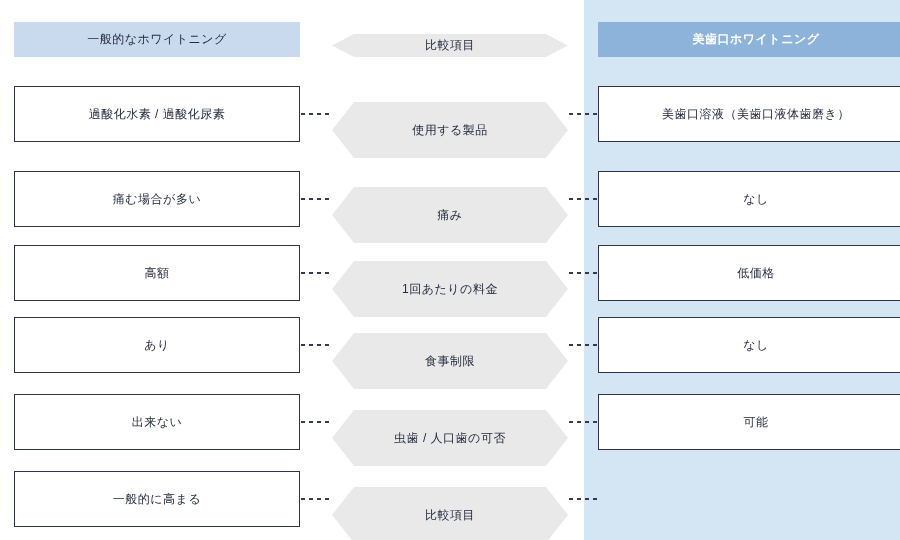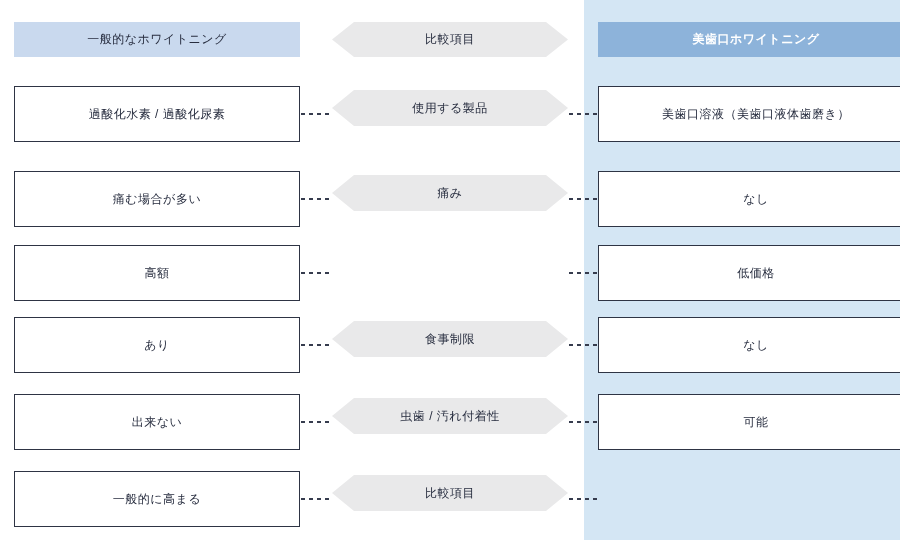--- a/index.html
+++ b/index.html
@@ -36,23 +36,24 @@
     color: var(--text);
     letter-spacing: 0.5px;
     white-space: nowrap;
   }
   .left-cell  { left: 14px;  width: 286px; top: 0; bottom: 0; }
   .right-cell { left: 598px; width: 316px; top: 0; bottom: 0; }
   .hex-cell {
     left: 332px; width: 236px;
     background: var(--hex-bg);
     clip-path: polygon(0 50%, 22px 0, calc(100% - 22px) 0, 100% 50%, calc(100% - 22px) 100%, 22px 100%);
+    margin-top: 12px;
   }
   .header-row .hex-cell { top: 0; bottom: 0; }
-  .data-row .hex-cell { top: 4px; height: 36px; }
+  .data-row .hex-cell { top: 4px; height: 56px; }
   .header-left  { background: var(--left-header-bg); }
   .header-right { background: var(--right-header-bg); color: #ffffff; font-weight: bold; }
   .value-box {
     background: #ffffff;
     border: 1.5px solid var(--box-border);
     box-sizing: border-box;
   }
   .dash {
     position: absolute;
     top: 50%;
@@ -88,36 +89,37 @@
       <div class="cell left-cell value-box">痛む場合が多い</div>
       <div class="dash dash-left"></div>
       <div class="cell hex-cell">痛み</div>
       <div class="dash dash-right"></div>
       <div class="cell right-cell value-box">なし</div>
     </div>
 
     <div class="row data-row" style="top: 245px;">
       <div class="cell left-cell value-box">高額</div>
       <div class="dash dash-left"></div>
+      <div class="cell hex-cell">1回あたりの料金</div>
       <div class="dash dash-right"></div>
       <div class="cell right-cell value-box">低価格</div>
     </div>
 
     <div class="row data-row" style="top: 317px;">
       <div class="cell left-cell value-box">あり</div>
       <div class="dash dash-left"></div>
       <div class="cell hex-cell">食事制限</div>
       <div class="dash dash-right"></div>
       <div class="cell right-cell value-box">なし</div>
     </div>
 
     <div class="row data-row" style="top: 394px;">
       <div class="cell left-cell value-box">出来ない</div>
       <div class="dash dash-left"></div>
-      <div class="cell hex-cell">虫歯 / 汚れ付着性</div>
+      <div class="cell hex-cell">虫歯 / 人口歯の可否</div>
       <div class="dash dash-right"></div>
       <div class="cell right-cell value-box">可能</div>
     </div>
 
     <div class="row data-row" style="top: 471px;">
       <div class="cell left-cell value-box">一般的に高まる</div>
       <div class="dash dash-left"></div>
       <div class="cell hex-cell">比較項目</div>
       <div class="dash dash-right"></div>
     </div>

